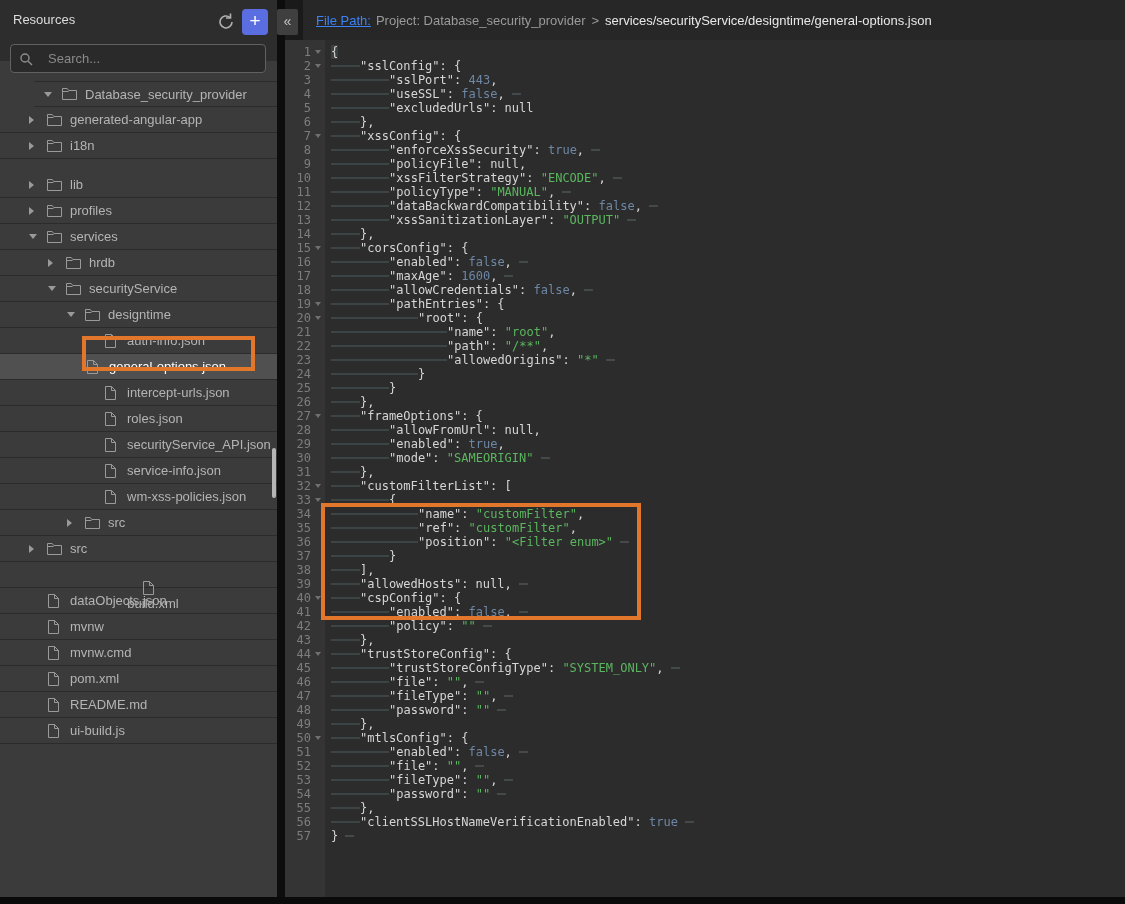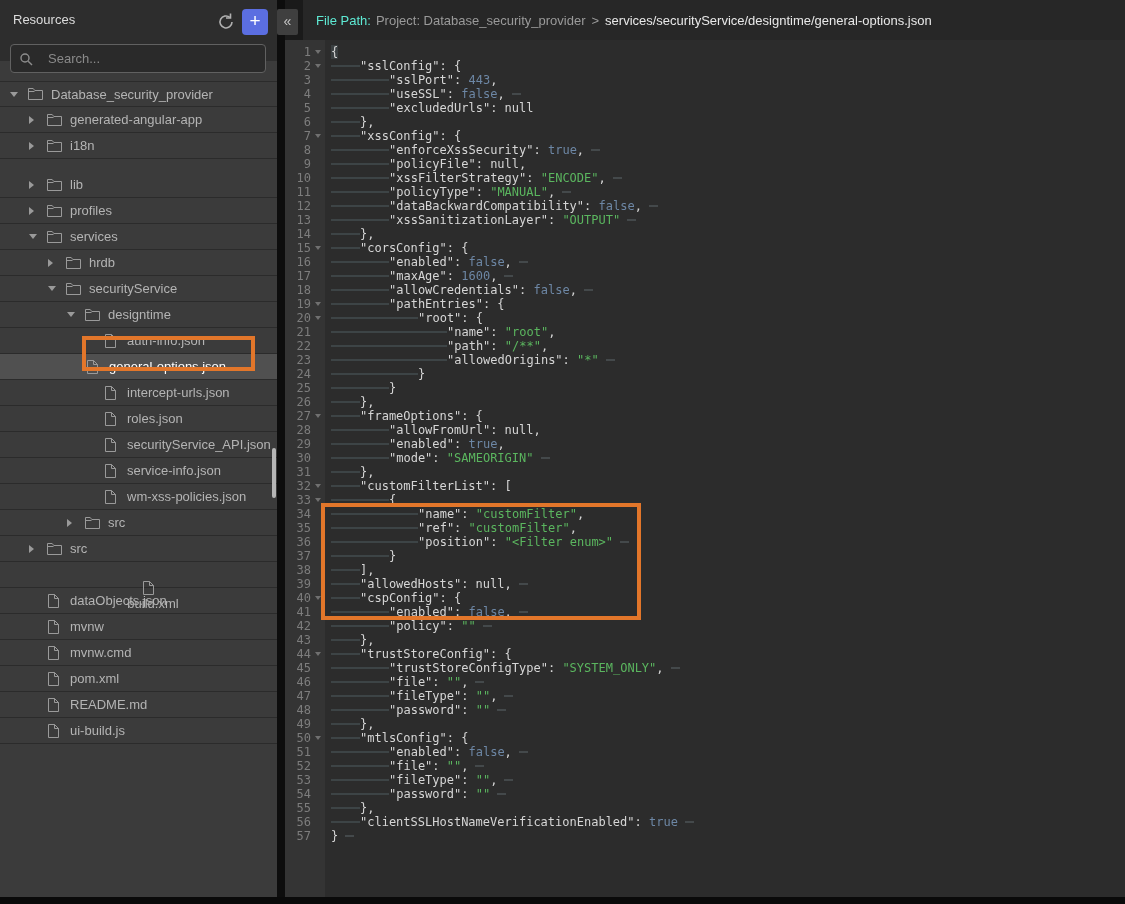--- a/index.html
+++ b/index.html
@@ -16,21 +16,21 @@
              border-radius:4px; color:#fff; font-size:19px; line-height:24px; text-align:center; cursor:pointer; }
   #search-wrap { position:absolute; left:10px; top:44px; width:256px; height:29px; background:#2a2a2a;
                  border:1px solid #616161; border-radius:4px; display:flex; align-items:center; padding:0 8px;gap:8px; }
   #search-input { flex:1; background:transparent; border:none; outline:none; color:#bdbdbd;
                   font-size:13px; margin-left:7px; font-family:"Liberation Sans", sans-serif; }
   #search-input::placeholder { color:#8a8a8a; }
 
   #tree { position:absolute; left:0; top:81px; width:277px; }
   .row { height:26px; display:flex; align-items:center; background:#3b3b3b;
          border-bottom:1px solid #2b2b2b; cursor:pointer; }
-  .row:first-child { border-top:1px solid #2b2b2b; }
+  .row:first-child { border-top:1px solid #2b2b2b;margin-left:34px; }
   .row.sel { background:#505050; }
   .row .lbl { font-size:13px; color:#b4b4b4; white-space:nowrap; }
   .row.sel .lbl { color:#ffffff; }
   .cw { width:18px; flex:0 0 18px; display:flex; align-items:center; justify-content:flex-start; }
   .tri-down { width:0; height:0; border-left:4.5px solid transparent; border-right:4.5px solid transparent;
               border-top:5px solid #9a9a9a; }
   .tri-right { width:0; height:0; border-top:4.5px solid transparent; border-bottom:4.5px solid transparent;
                border-left:5px solid #9a9a9a; }
   .ticon { width:16px; flex:0 0 16px; margin-right:7px; display:flex; align-items:center; }
 
@@ -42,21 +42,21 @@
   
   #divider { position:absolute; left:277px; top:0; width:8px; height:897px; background:#0d0d0d; }
   #corner-dark { position:absolute; left:285px; top:0; width:18px; height:40px; background:#1a1a1a; }
   #collapse-btn { position:absolute; left:277px; top:9px; width:21px; height:26px; background:#3f3f3f;
                   border-radius:2px; color:#c8c8c8; font-size:14px; line-height:25px; text-align:center;
                   cursor:pointer; z-index:5; }
 
   
   #topbar { position:absolute; left:303px; top:0; width:822px; height:40px; background:#272727;
             display:flex; align-items:center; padding-left:13px; font-size:13px; white-space:nowrap; }
-  #topbar .bc-label { color:#5eead4; }
+  #topbar .bc-label { color:#3b82f6;text-decoration:underline; }
   #topbar .bc-project { color:#9a9a9a; margin-left:5px; }
   #topbar .bc-sep { color:#9a9a9a; margin:0 6px; }
   #topbar .bc-path { color:#e8e8e8; }
 
   
   #editor { position:absolute; left:285px; top:40px; width:840px; height:857px; background:#2c2c2c; }
   #gutter-bg { position:absolute; left:0; top:0; width:40px; height:857px; background:#343434; }
   #gutter-lines { position:absolute; left:0; top:5px; width:40px;
                   font-family:"DejaVu Sans Mono", monospace; font-size:12px; }
   .gl { height:14px; line-height:14px; display:flex; }

